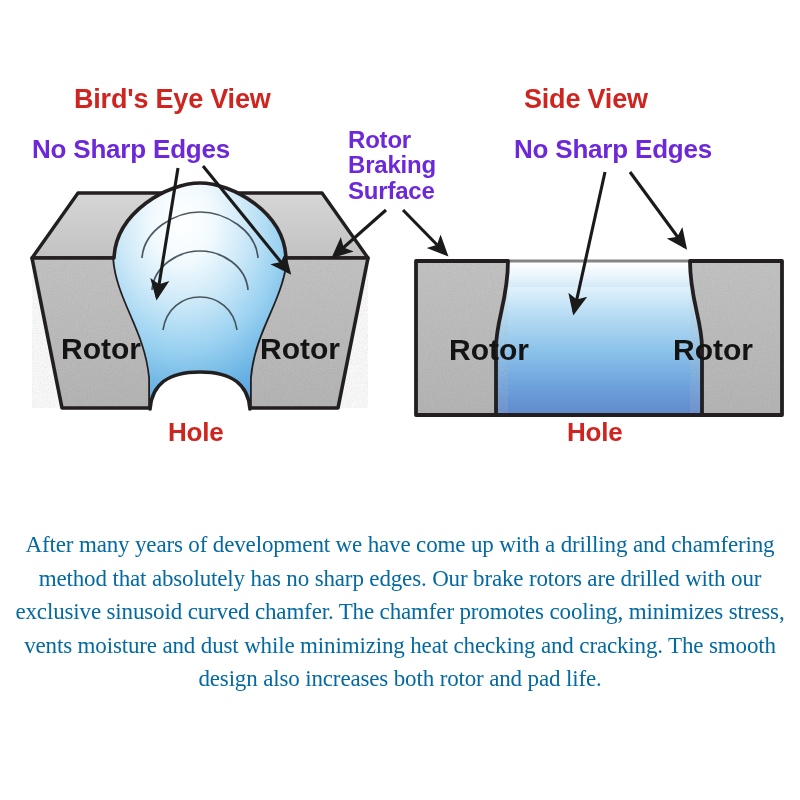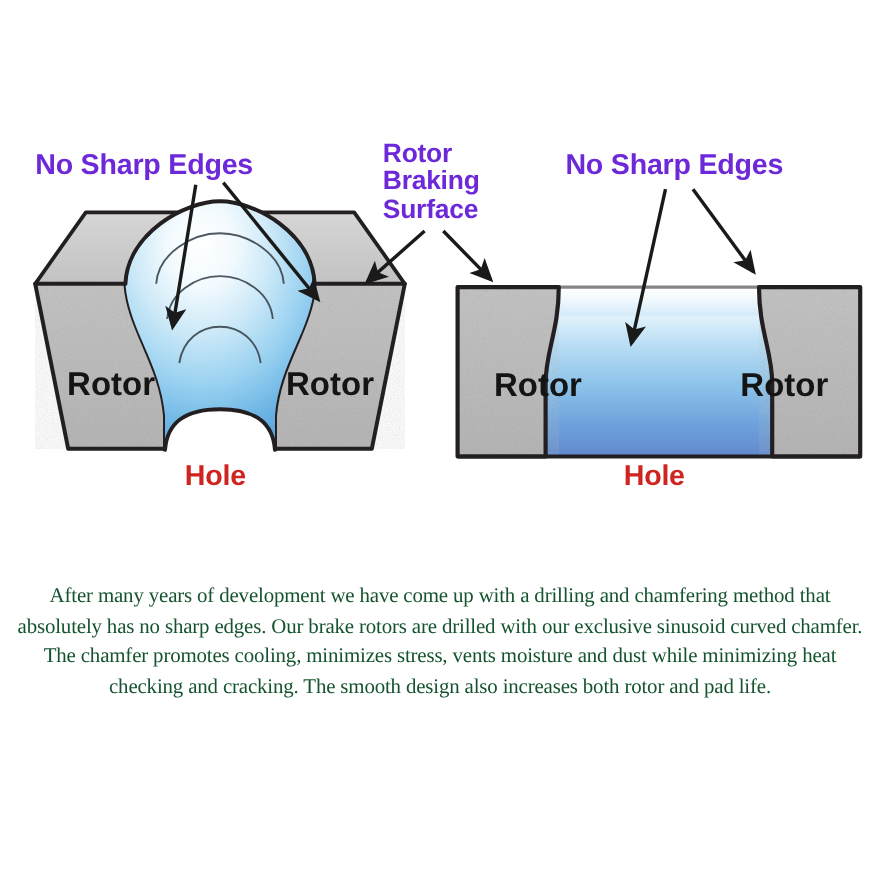--- a/index.html
+++ b/index.html
@@ -80,23 +80,23 @@
   
   #description {
     position: absolute;
     left: 8px;
     top: 528px;
     width: 784px;
     margin: 0;
     text-align: center;
     font-family: "Liberation Serif", serif;
     font-weight: normal;
-    font-size: 19px;
+    font-size: 23px;
     line-height: 1.46;
-    color: #14532d;
+    color: #0369a1;
     letter-spacing: -0.15px;
   }
 </style>
 </head>
 <body>
 
 <div id="stage">
 
   <svg class="diagram-svg" viewBox="0 0 800 500" xmlns="http://www.w3.org/2000/svg">
     <defs>
@@ -247,21 +247,23 @@
 
       <text x="489" y="360" font-family="Liberation Sans, sans-serif" font-size="30" font-weight="bold" fill="#141414" text-anchor="middle">Rotor</text>
       <text x="713" y="360" font-family="Liberation Sans, sans-serif" font-size="30" font-weight="bold" fill="#141414" text-anchor="middle">Rotor</text>
 
       <line x1="403" y1="210" x2="446" y2="254" stroke="#1a1a1a" stroke-width="3.1" marker-end="url(#arrowHead)"></line>
       <line x1="605" y1="172" x2="574" y2="312" stroke="#1a1a1a" stroke-width="3.1" marker-end="url(#arrowHead)"></line>
       <line x1="630" y1="172" x2="685" y2="247" stroke="#1a1a1a" stroke-width="3.1" marker-end="url(#arrowHead)"></line>
     </g>
   </svg>
 
-
+  <div class="lbl lbl-red" id="title-birds-eye">Bird's Eye View</div>
+
+  <div class="lbl lbl-red" id="title-side-view">Side View</div>
 
   <div class="lbl lbl-black" id="label-no-sharp-edges-left">No Sharp Edges</div>
 
   <div class="lbl lbl-black" id="label-no-sharp-edges-right">No Sharp Edges</div>
 
   <div class="lbl lbl-black" id="label-rotor-braking-surface">Rotor
 Braking
 Surface</div>
 
   <div class="lbl lbl-red" id="label-hole-left">Hole</div>

